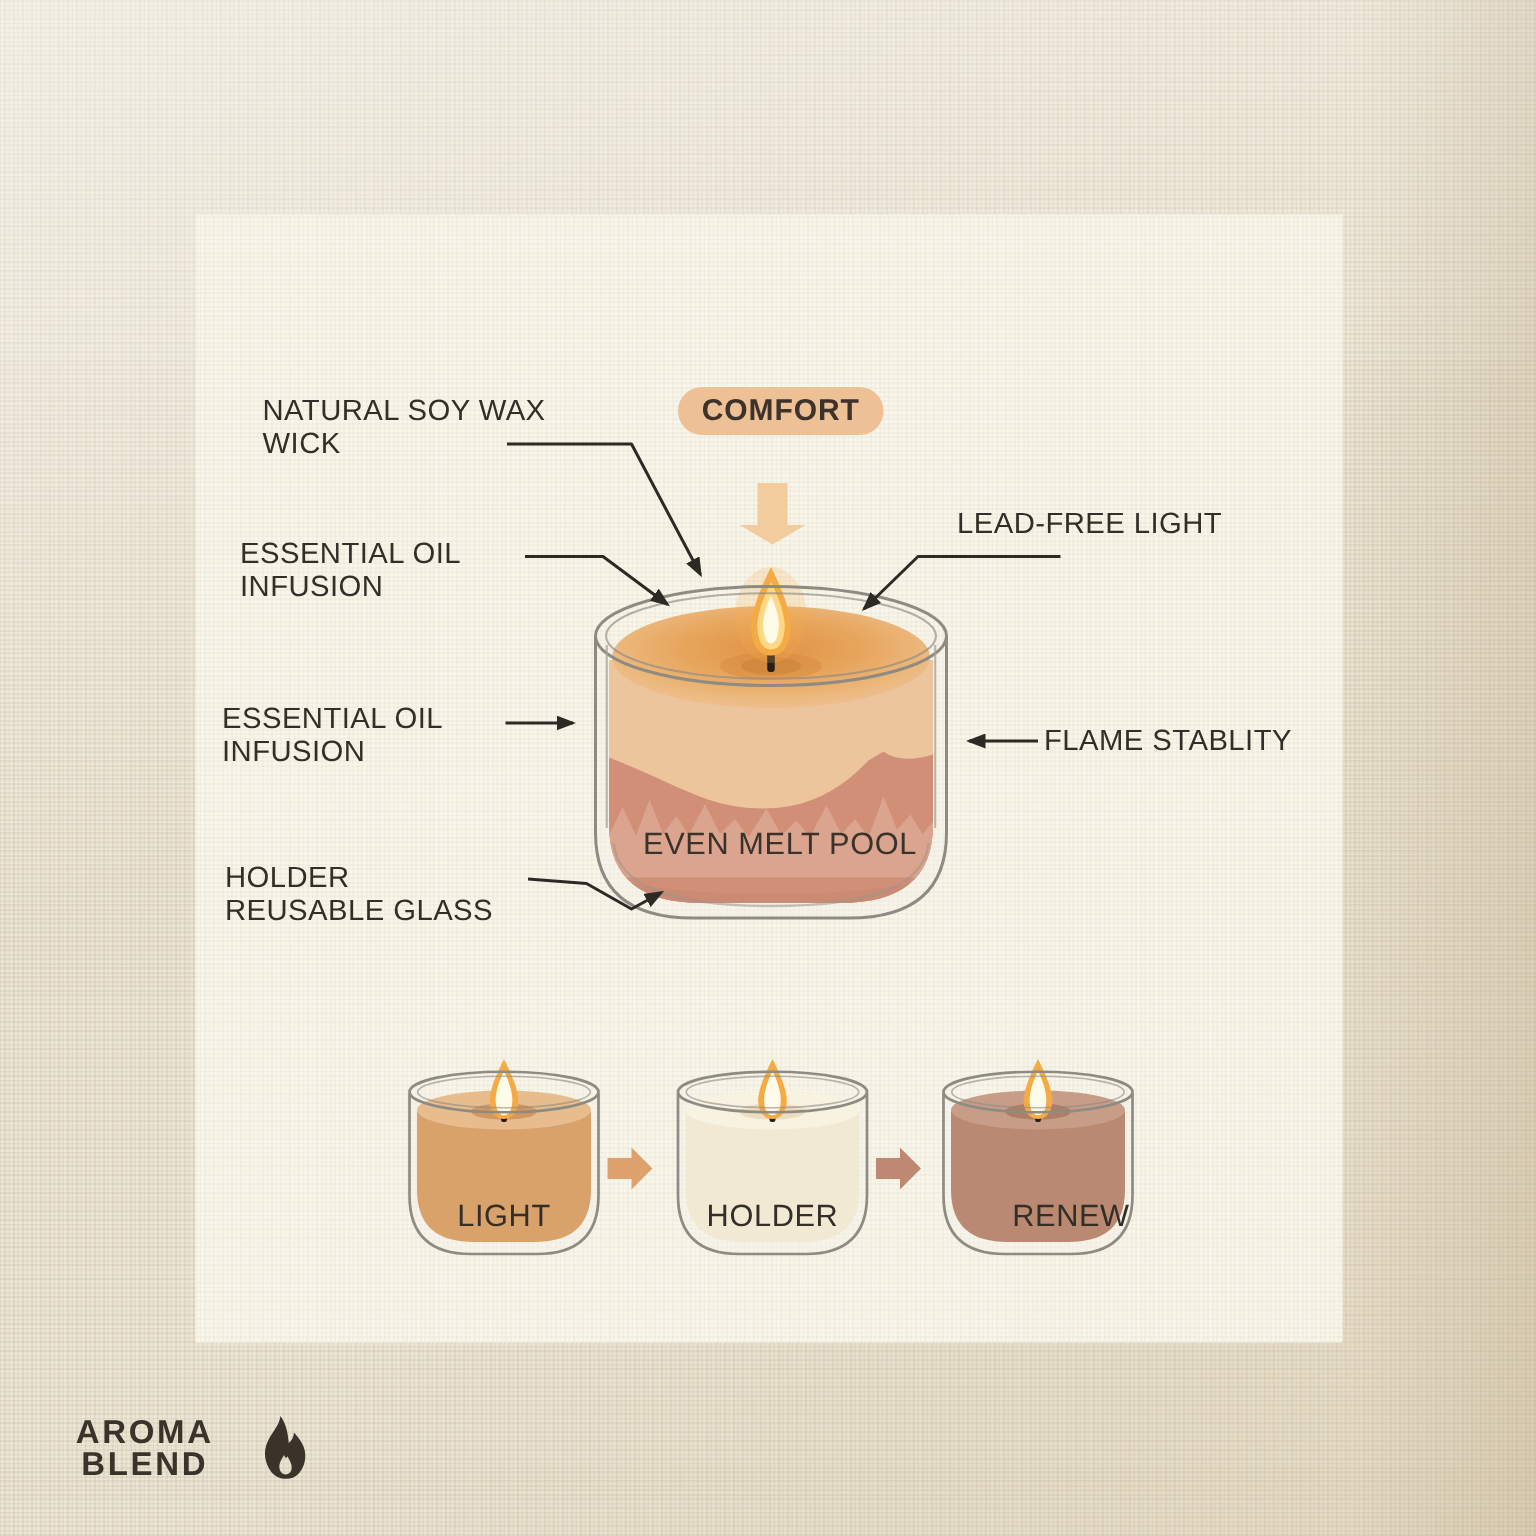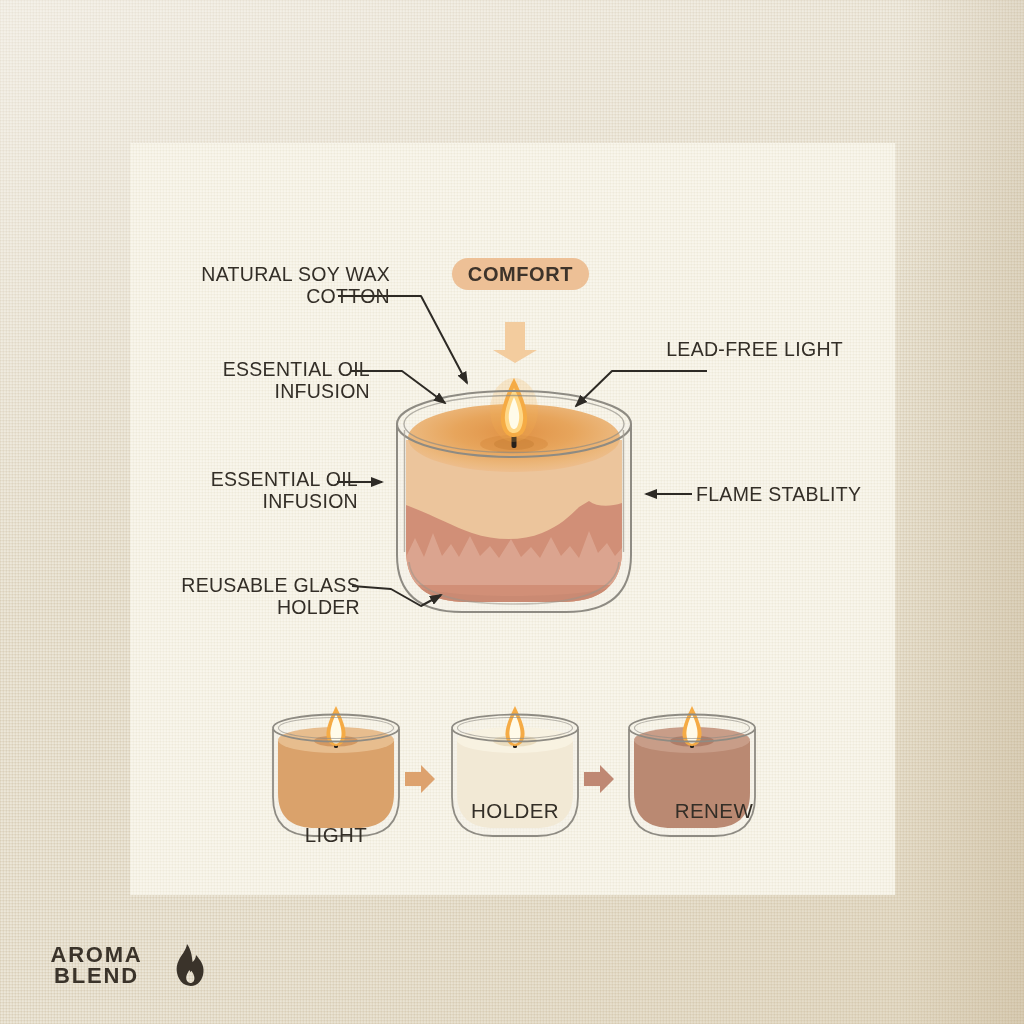--- a/index.html
+++ b/index.html
@@ -17,21 +17,21 @@
   .panel{
     position:absolute;left:130px;top:143px;width:765px;height:752px;
     background-color:#f7f4e8;
     background-image:
       repeating-linear-gradient(0deg, rgba(176,158,120,.06) 0 1px, rgba(255,255,255,.12) 1px 2px, rgba(0,0,0,0) 2px 3px),
       repeating-linear-gradient(90deg, rgba(176,158,120,.06) 0 1px, rgba(255,255,255,.12) 1px 2px, rgba(0,0,0,0) 2px 3px);
   }
   svg.art{position:absolute;left:0;top:0;}
   .label{
     position:absolute;color:#332e27;font-size:19.5px;line-height:21.5px;
-    font-weight:500;letter-spacing:.3px;text-align:right;
+    font-weight:500;letter-spacing:.3px;text-align:left;
   }
   .label span{display:block;}
   .badge{
     position:absolute;left:452px;top:258px;width:137px;height:32px;
     background:#edc096;border-radius:17px;text-align:center;line-height:32px;
     font-weight:700;font-size:20px;letter-spacing:.6px;color:#3d332a;
   }
   .melt-label{
     position:absolute;left:414px;top:551px;width:212px;text-align:center;
     color:#3a332b;font-size:20.5px;font-weight:500;letter-spacing:.4px;
@@ -147,21 +147,21 @@
     </g>
 
     <polygon points="405,772 421,772 421,765 435,779 421,793 421,786 405,786" fill="#dda26e"></polygon>
     <polygon points="584,772 600,772 600,765 614,779 600,793 600,786 584,786" fill="#bf8873"></polygon>
   </svg>
 
   <div class="badge">COMFORT</div>
 
   <div class="label" style="left:175px;top:264px;width:215px;">
     <span>NATURAL SOY WAX</span>
-    <span>COTTON</span>
+    <span>WICK</span>
   </div>
 
   <div class="label" style="left:160px;top:359px;width:210px;">
     <span>ESSENTIAL OIL</span>
     <span>INFUSION</span>
   </div>
 
   <div class="label" style="left:638px;top:339px;width:205px;">
     <span>LEAD-FREE LIGHT</span>
   </div>
@@ -169,26 +169,27 @@
   <div class="label" style="left:148px;top:469px;width:210px;">
     <span>ESSENTIAL OIL</span>
     <span>INFUSION</span>
   </div>
 
   <div class="label" style="left:696px;top:484px;width:200px;text-align:left;">
     <span>FLAME STABLITY</span>
   </div>
 
   <div class="label" style="left:150px;top:575px;width:210px;">
+    <span>HOLDER</span>
     <span>REUSABLE GLASS</span>
-    <span>HOLDER</span>
-  </div>
-
-
-  <div class="step-label" style="left:266px;margin-top:24px;">LIGHT</div>
+  </div>
+
+  <div class="melt-label">EVEN MELT POOL</div>
+
+  <div class="step-label" style="left:266px;">LIGHT</div>
   <div class="step-label" style="left:445px;">HOLDER</div>
   <div class="step-label" style="left:644px;">RENEW</div>
 
   <div class="brand">
     <span>AROMA</span>
     <span>BLEND</span>
   </div>
   <svg class="brand-flame" width="36" height="52" viewBox="0 0 36 52">
     <path fill-rule="evenodd" fill="#3a332a" d="M16 2 C 15 9 10 13 7.5 19 C 4.5 25 5 33 10 39.5 C 14.5 45 24 45.5 28.5 40 C 33.5 34 33.5 26 30.5 20.5 C 28.8 17.5 26.8 15 25 13 C 24.8 16 23.5 18.5 21.5 20 C 21 14 20 7.5 16 2 Z
              M18.5 28 C 16 31.5 14.3 35 15.8 38.5 C 17.1 41.5 20.9 41.8 22.7 39.2 C 24.4 36.5 23 32.5 20.5 28.8 C 20 30.2 19.2 30.6 18.5 28 Z"></path>

